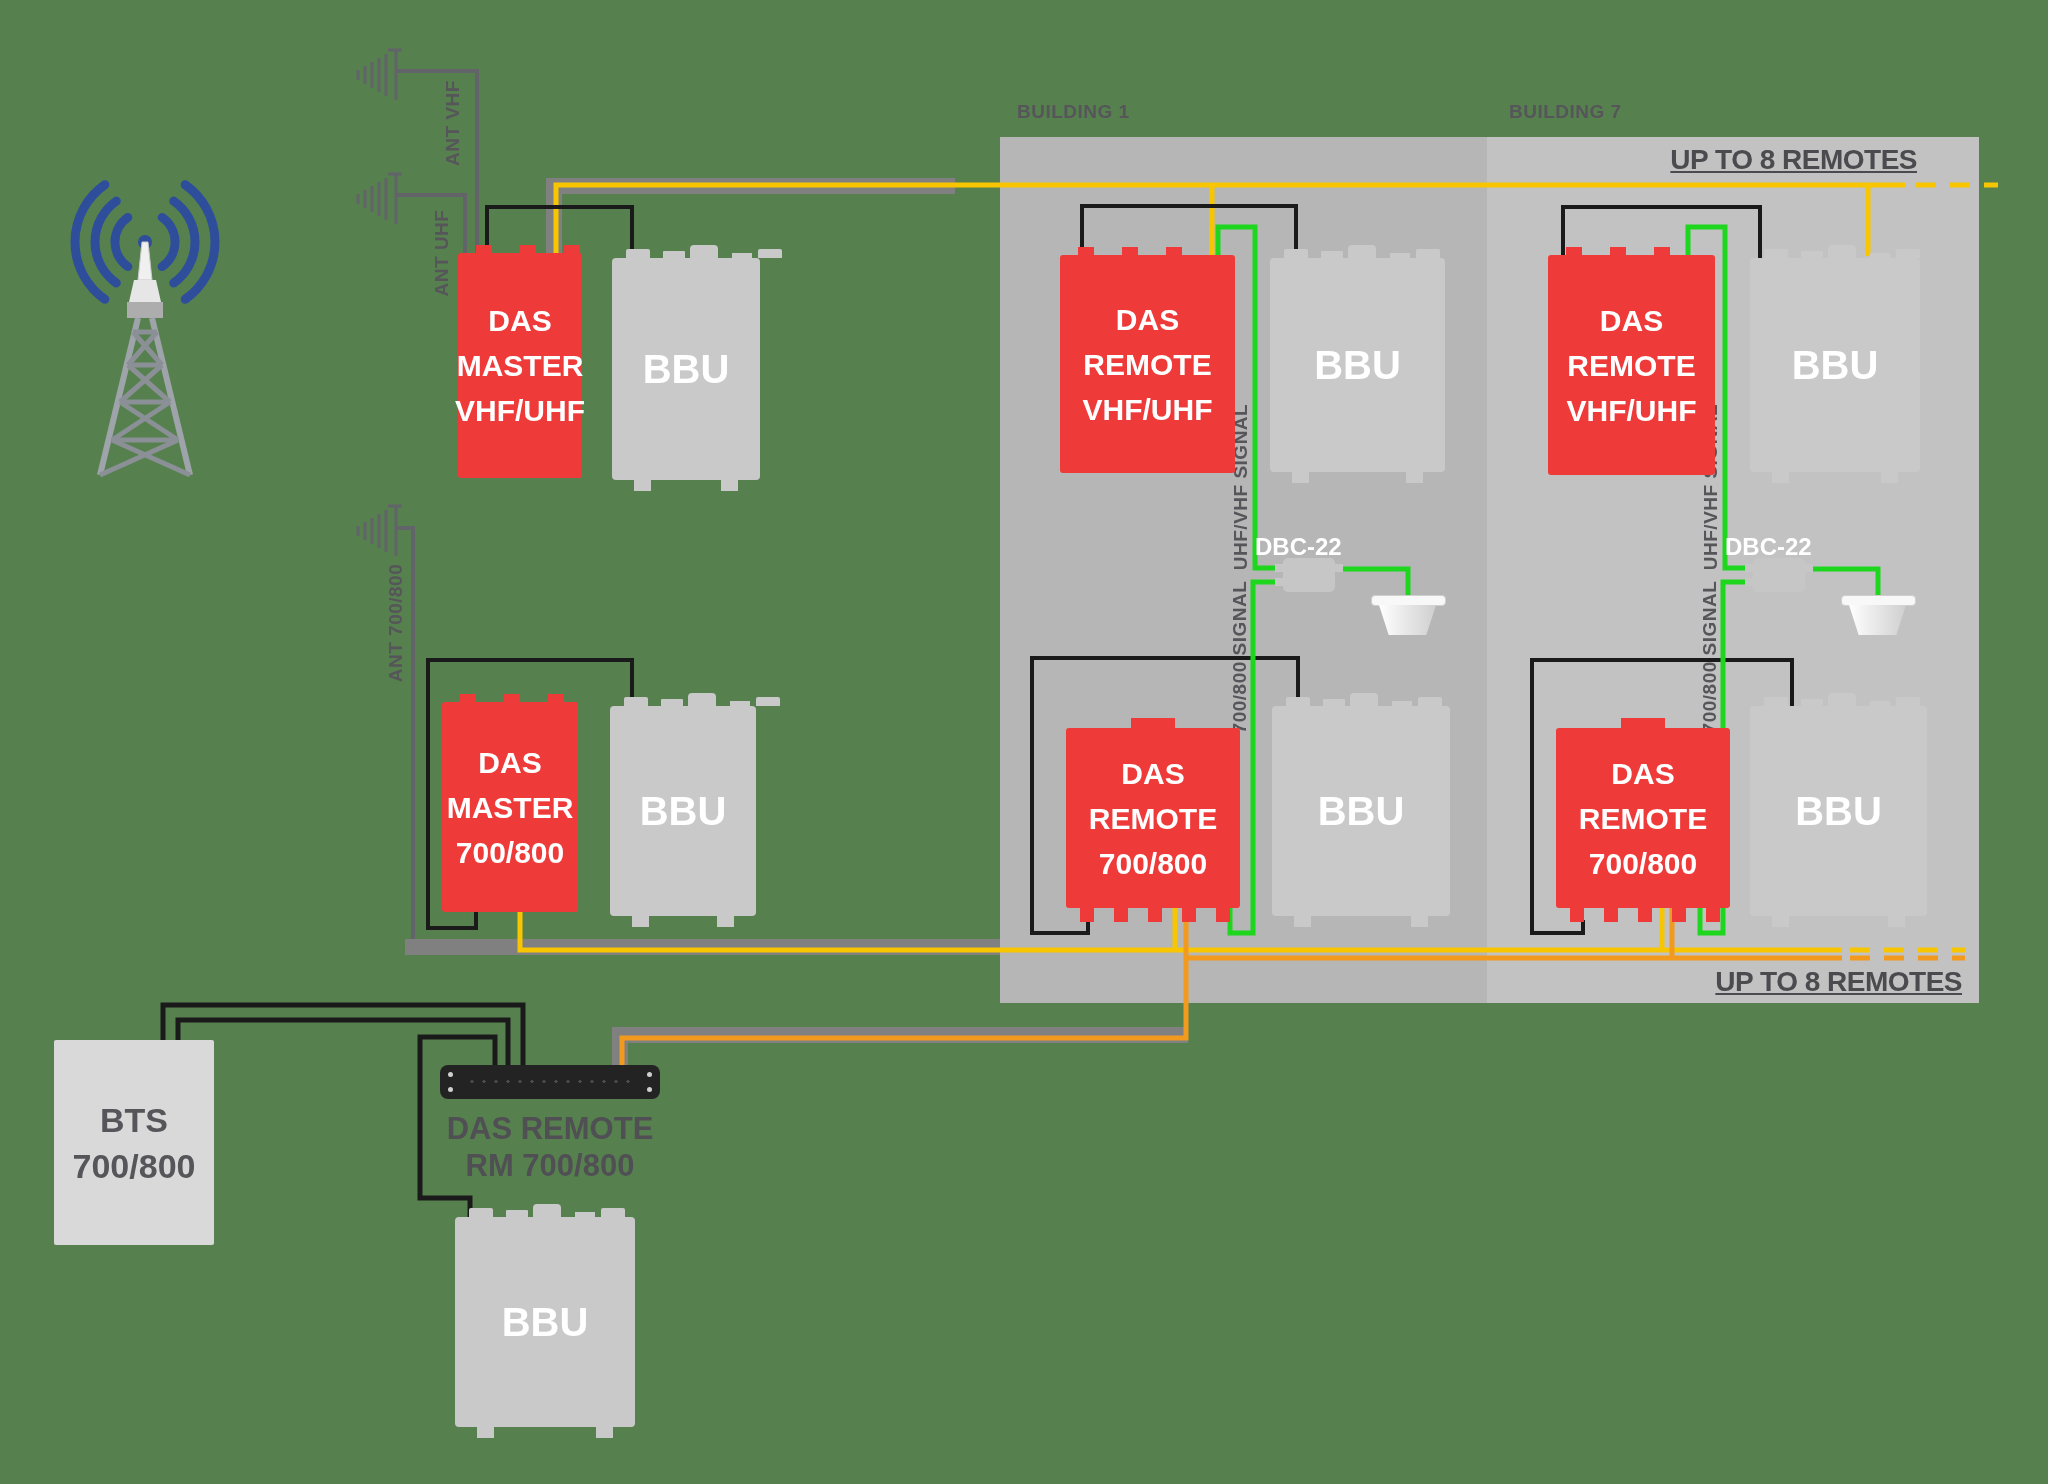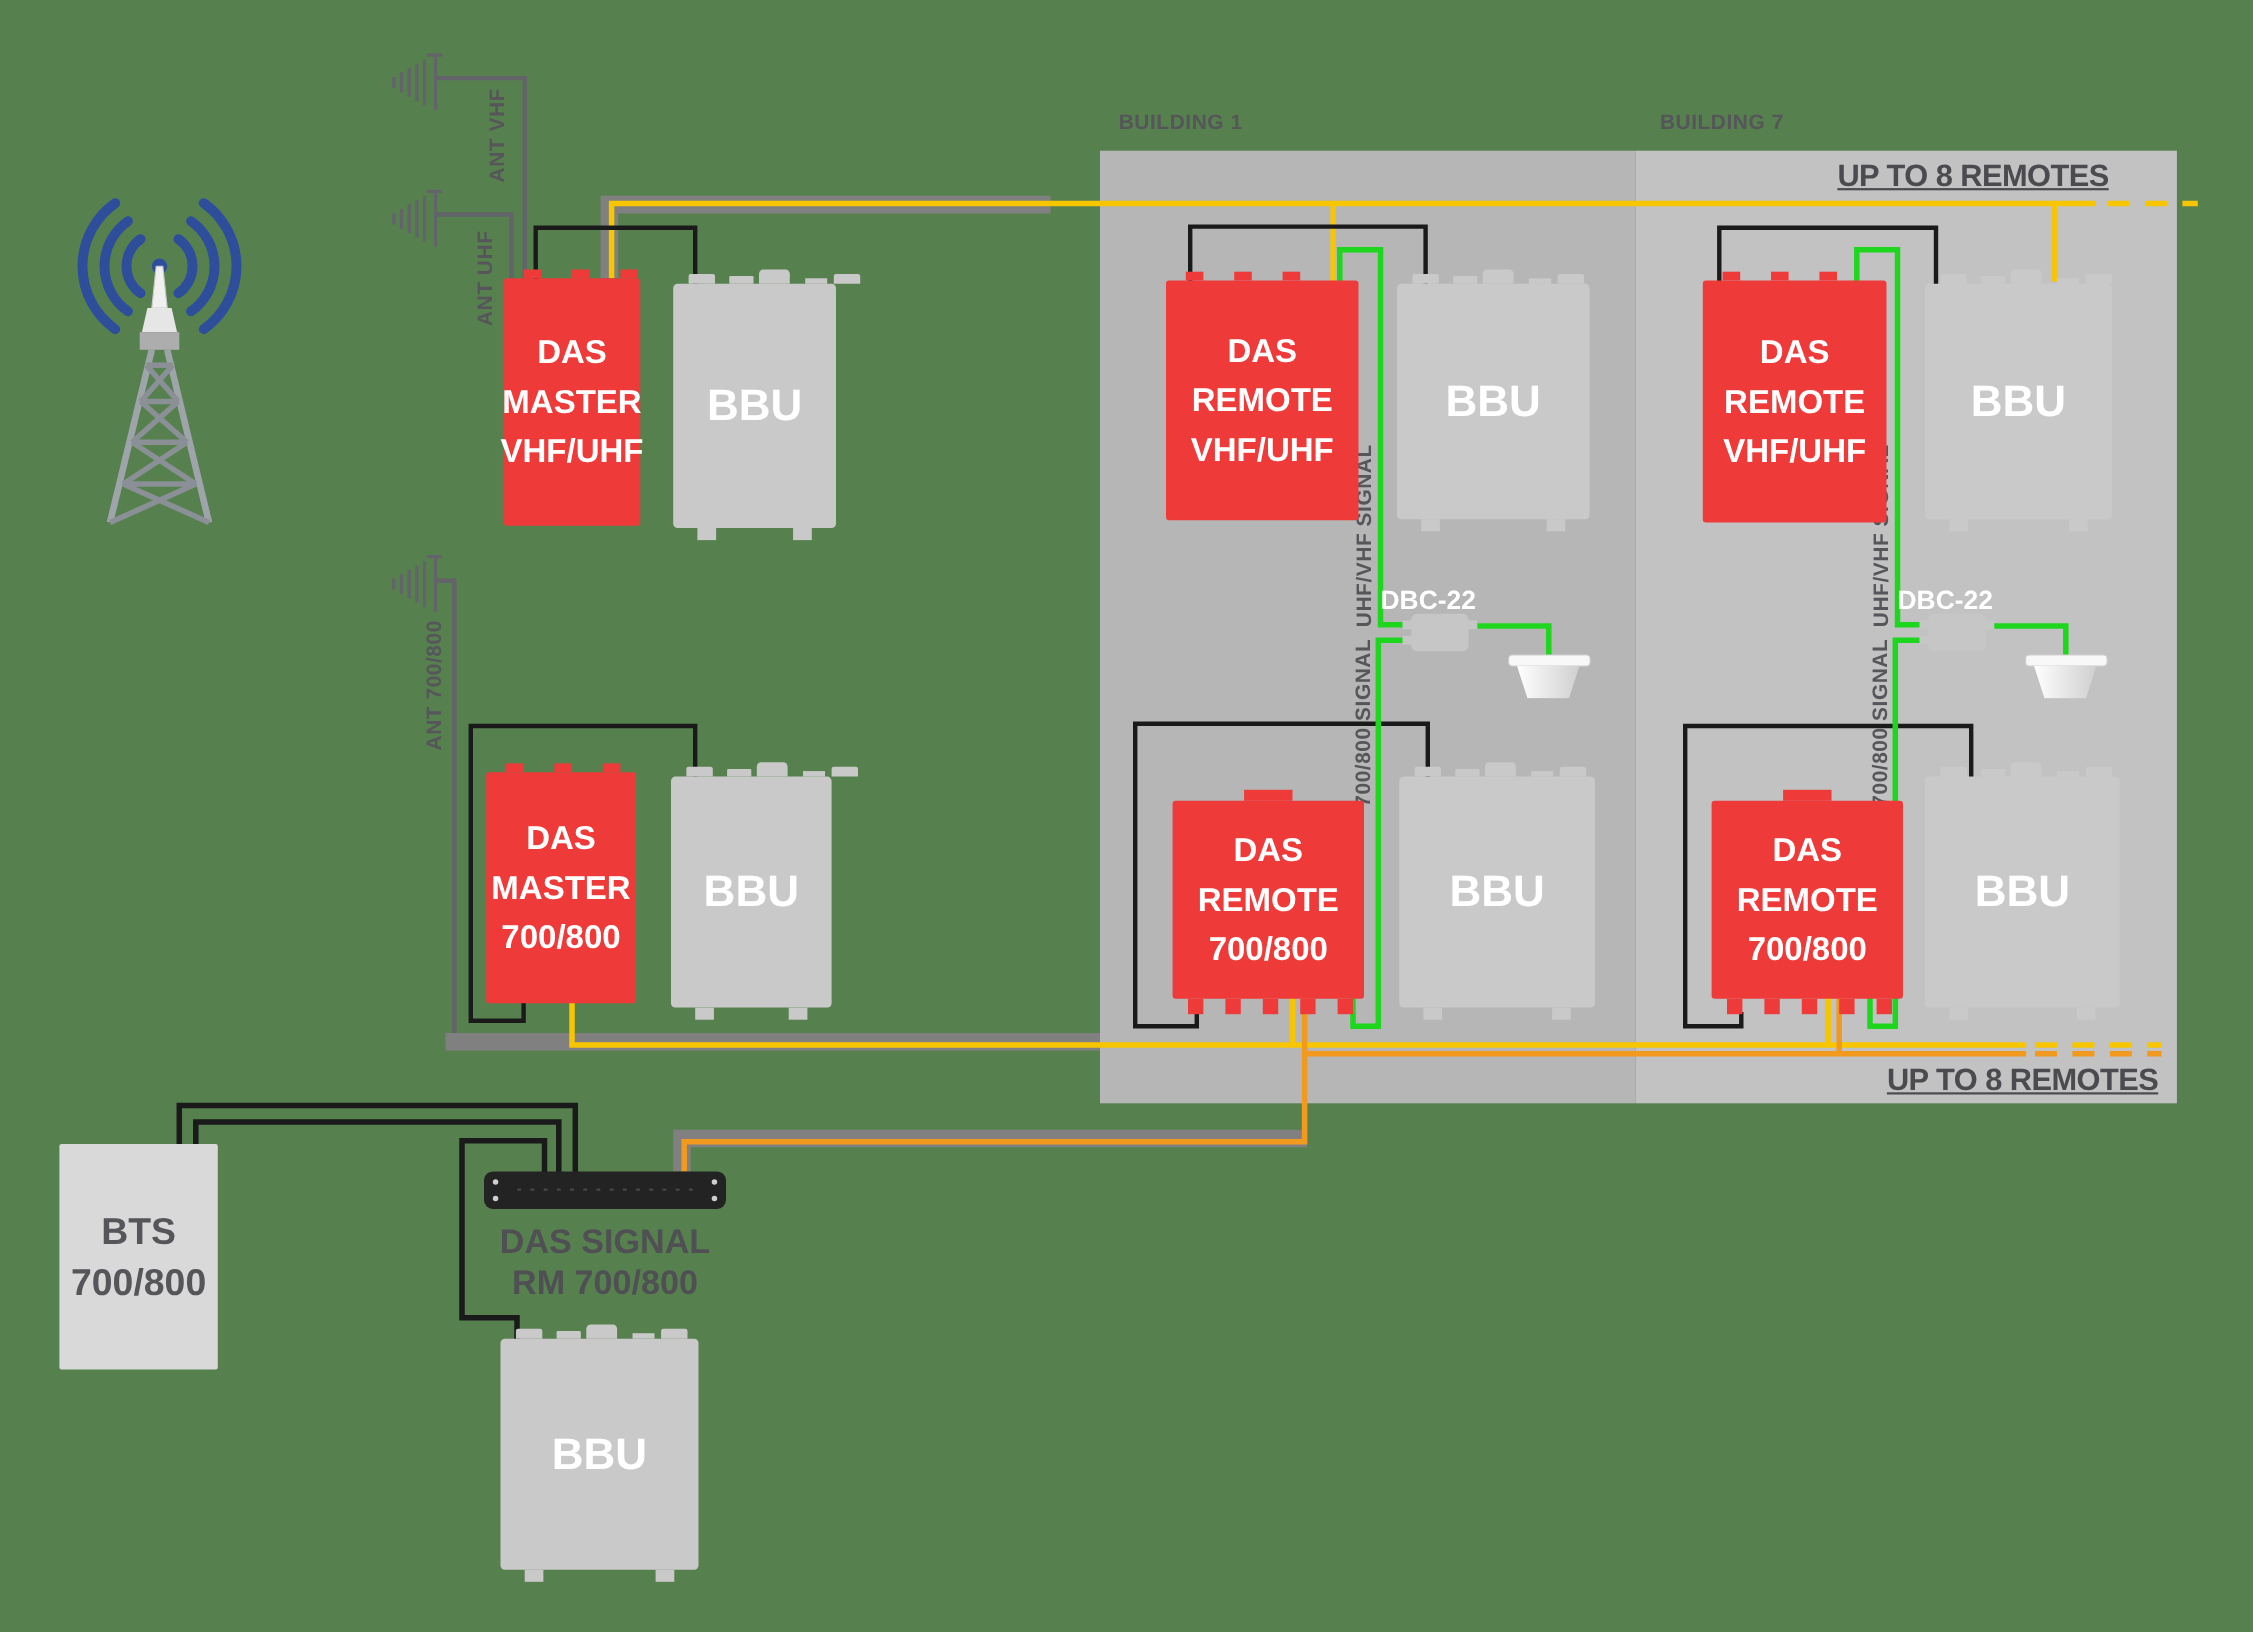--- a/index.html
+++ b/index.html
@@ -252,34 +252,34 @@
     </div>
   <div class="dev bbu" style="left:1750px;top:706px;width:177px;height:210px;">
     <div class="bumps"></div>
       <span>BBU</span>
     </div>
   <div class="dev bbu" style="left:455px;top:1217px;width:180px;height:210px;">
     <div class="bumps"></div>
       <span>BBU</span>
     </div>
 
-  <div class="dev bts" style="left:54px;top:1040px;width:144px;height:205px;">
+  <div class="dev bts" style="left:54px;top:1040px;width:160px;height:205px;">
     <span>BTS</span>
     <span>700/800</span>
   </div>
 
   <div class="rack">
     <div class="ports"></div>
     <div class="screw" style="left:8px;top:7px;"></div>
     <div class="screw" style="left:8px;bottom:7px;"></div>
     <div class="screw" style="right:8px;top:7px;"></div>
     <div class="screw" style="right:8px;bottom:7px;"></div>
   </div>
   <div class="rack-label">
-    <div>DAS SIGNAL</div>
+    <div>DAS REMOTE</div>
     <div>RM 700/800</div>
   </div>
 
   <div class="dbc-label" style="left:1255px;top:533px;">DBC-22</div>
   <div class="dbc" style="left:1283px;top:558px;">
     <div class="tab" style="left:-8px;top:6px;"></div>
     <div class="tab" style="left:-8px;top:20px;"></div>
     <div class="tab" style="right:-8px;top:6px;"></div>
   </div>
   <div class="dome-plate" style="left:1371px;top:595px;"></div>

